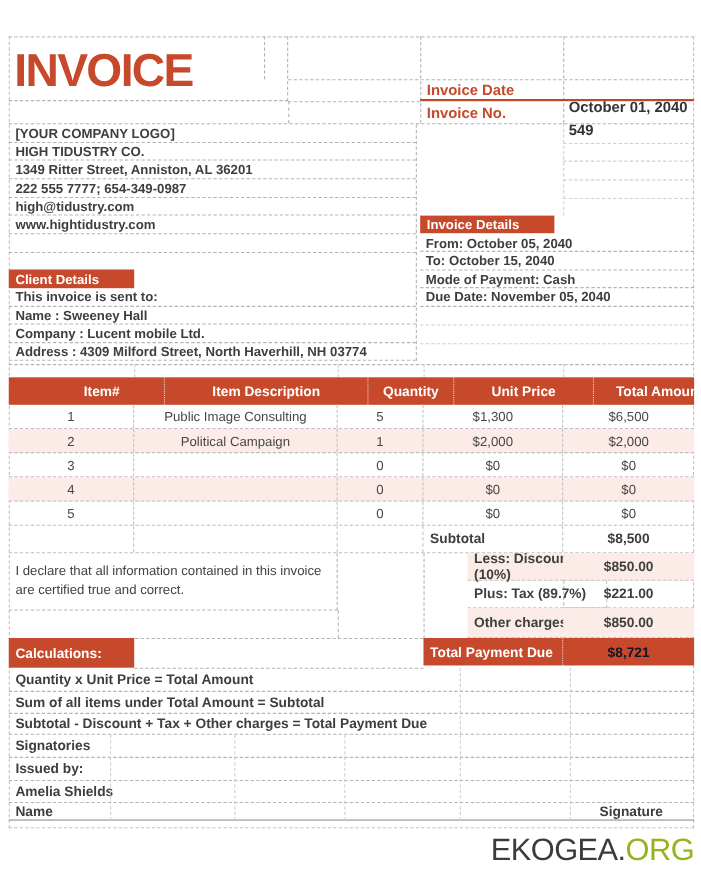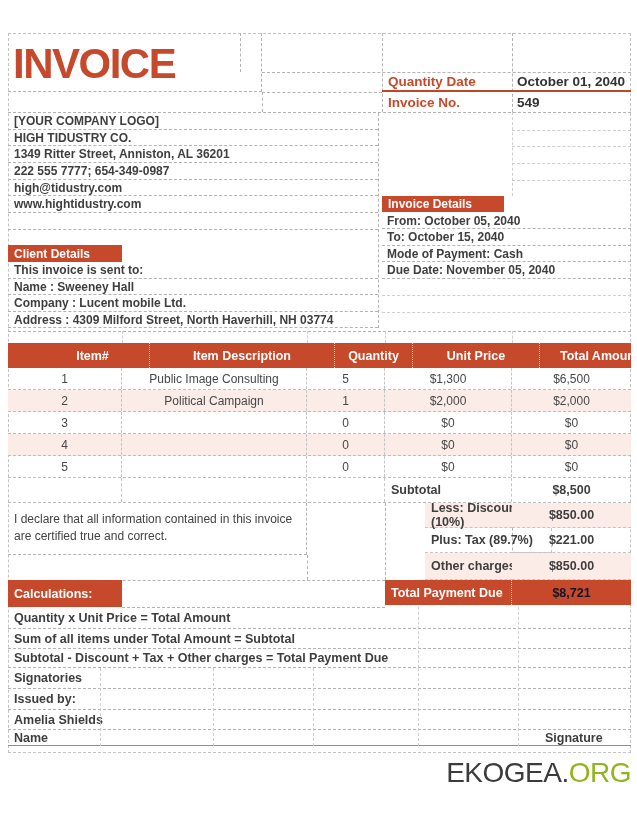--- a/index.html
+++ b/index.html
@@ -20,21 +20,21 @@
   .flex{display:flex;align-items:center;}
   .txt{font-weight:bold;color:var(--ink);font-size:12px;padding-left:6px;}
   .reg{font-weight:normal;color:#434343;font-size:12px;}
   .badge{background:var(--accent);color:#fff;font-weight:bold;font-size:12px;
          display:flex;align-items:center;padding-left:6px;box-sizing:border-box;text-align:center;}
   .invoice-title{position:absolute;left:13px;top:40px;font-size:42px;font-weight:bold;
          letter-spacing:-1.5px;color:var(--accent);}
   .title-cell{position:absolute;left:8px;top:33px;width:254px;height:59px;
          border-right:1px dashed var(--grid);border-bottom:1px dashed var(--grid);box-sizing:border-box;}
   .meta-label{color:var(--accent);font-weight:bold;font-size:13.5px;}
-  .meta-value{color:#333;font-weight:bold;font-size:13.5px;}
+  .meta-value{color:#333;font-weight:bold;font-size:13.5px;margin-top:16px;}
   .redline{position:absolute;height:0;border-top:2px solid #BC4826;}
   
   .trow{position:absolute;left:8px;width:623px;box-sizing:border-box;
         border-bottom:1px dashed #bdbdbd;}
   .tcell{position:absolute;top:0;bottom:0;display:flex;align-items:center;
          justify-content:center;font-size:12px;color:#474747;box-sizing:border-box;}
   .c1{left:0;width:114px}.c2{left:114px;width:185px}.c3{left:299px;width:78px}
   .c4{left:377px;width:127px}.c5{left:504px;width:119px}
   .sep{border-right:1px dashed #c4c4c4;}
   .thead{background:var(--accent);}
@@ -73,21 +73,21 @@
 
   <div class="title-cell"></div>
   <div class="invoice-title">INVOICE</div>
   <div class="vline" style="left:240px;top:33px;height:39px"></div>
   <div class="vline" style="left:262px;top:92px;height:20px"></div>
   <div class="vline" style="left:382px;top:33px;height:79px"></div>
   <div class="vline" style="left:512px;top:33px;height:79px"></div>
   <div class="hline" style="left:262px;top:72px;width:369px"></div>
   <div class="hline" style="left:262px;top:92px;width:120px"></div>
 
-  <div class="cell flex meta-label" style="left:388px;top:73px;width:120px;height:17px">Quantity Date</div>
+  <div class="cell flex meta-label" style="left:388px;top:73px;width:120px;height:17px">Invoice Date</div>
   <div class="cell flex meta-value" style="left:517px;top:73px;width:112px;height:17px">October 01, 2040</div>
   <div class="redline" style="left:382px;top:90px;width:249px"></div>
   <div class="cell flex meta-label" style="left:388px;top:94px;width:120px;height:17px">Invoice No.</div>
   <div class="cell flex meta-value" style="left:517px;top:94px;width:112px;height:17px">549</div>
   <div class="hline" style="left:8px;top:112px;width:623px"></div>
 
   <div class="cell flex txt" style="left:8px;top:113px;width:370px;height:17px;border-bottom:1px dashed var(--grid)">[YOUR COMPANY LOGO]</div>
   <div class="cell flex txt" style="left:8px;top:130px;width:370px;height:16px;border-bottom:1px dashed var(--grid)">HIGH TIDUSTRY CO.</div>
   <div class="cell flex txt" style="left:8px;top:146px;width:370px;height:17px;border-bottom:1px dashed var(--grid)">1349 Ritter Street, Anniston, AL 36201</div>
   <div class="cell flex txt" style="left:8px;top:163px;width:370px;height:17px;border-bottom:1px dashed var(--grid)">222 555 7777; 654-349-0987</div>

